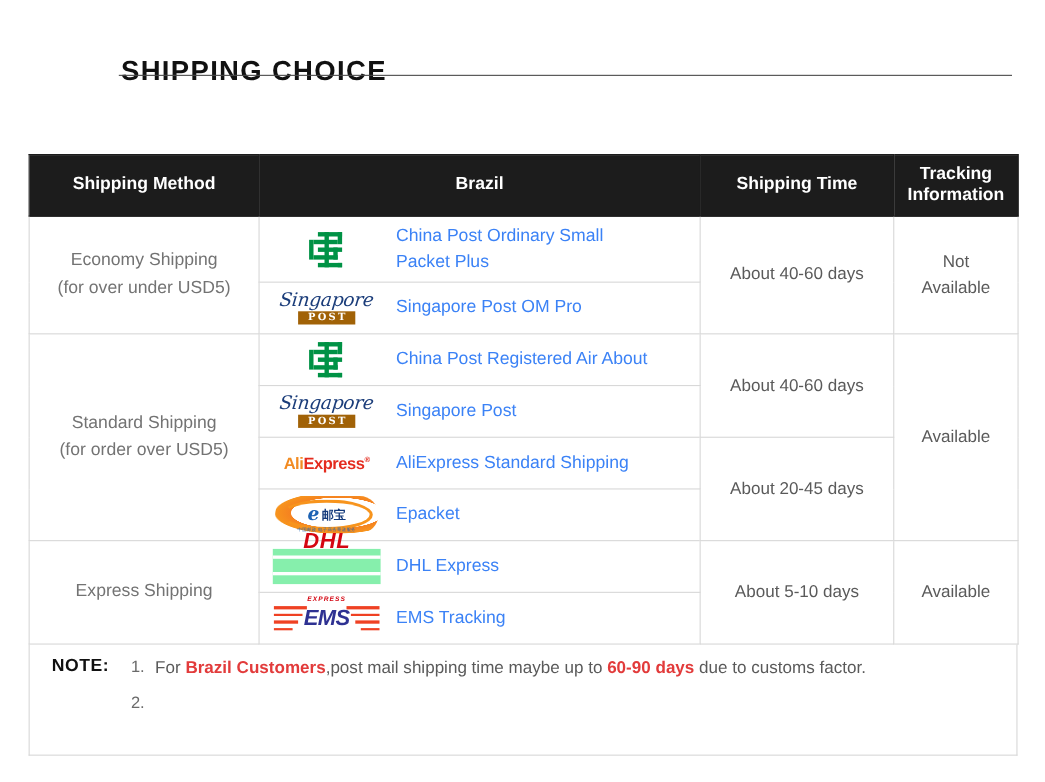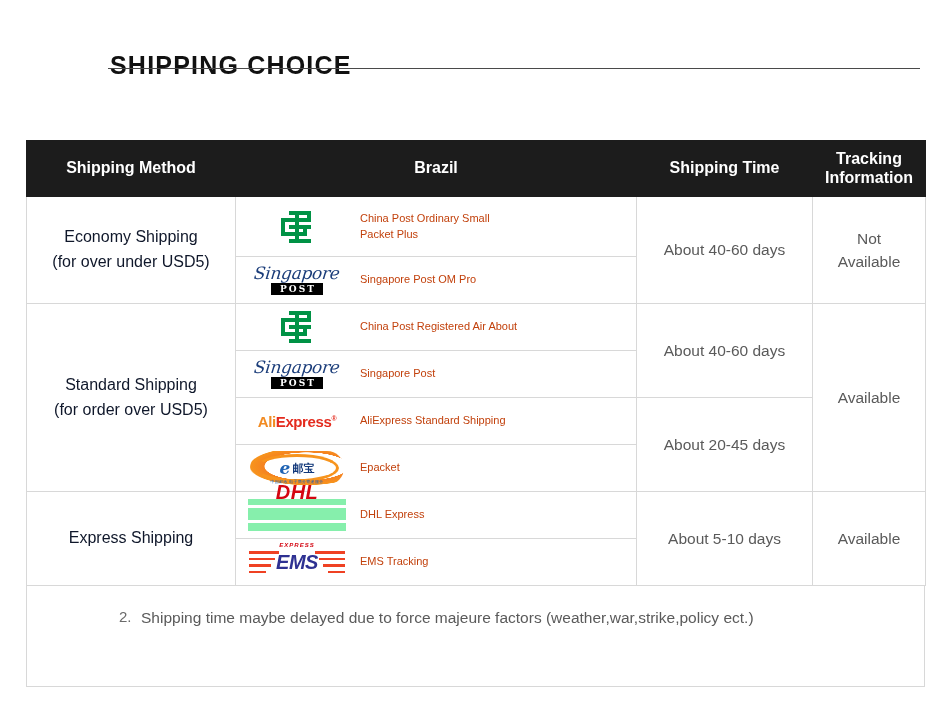--- a/index.html
+++ b/index.html
@@ -106,21 +106,21 @@
     padding: 4px 2px;
   }
   .col-method  { width: 209px; }
   .col-courier { width: 401px; }
   .col-time    { width: 176px; }
   .col-track   { width: 113px; }
 
   td.method {
     text-align: center;
     font-size: 16px;
-    color: #0f172a;
+    color: #737373;
     line-height: 1.55;
     padding: 6px 4px;
   }
   td.courier {
     padding: 0;
     height: 47px;
   }
   .courier-cell {
     display: flex;
     align-items: center;
@@ -129,22 +129,22 @@
   }
   .logo-slot {
     width: 110px;
     min-width: 110px;
     height: 40px;
     display: flex;
     align-items: center;
     justify-content: center;
   }
   .courier-name {
-    font-size: 11px;
-    color: #c2410c;
+    font-size: 16px;
+    color: #3b82f6;
     line-height: 1.45;
     padding-left: 8px;
   }
   td.time, td.track {
     text-align: center;
     font-size: 15.5px;
     color: #5a5a5a;
     line-height: 1.5;
     padding: 4px 2px;
   }
@@ -160,21 +160,21 @@
   .sgpost .script {
     font-family: "DejaVu Serif", serif;
     font-style: italic;
     font-size: 17px;
     color: #1b3d7a;
     line-height: 1;
     letter-spacing: -0.3px;
     transform: skewX(-6deg);
   }
   .sgpost .postbox {
-    background: #000000;
+    background: #a16207;
     color: #ffffff;
     font-size: 9px;
     font-weight: bold;
     letter-spacing: 2px;
     padding: 1px 7px 1px 9px;
     margin-top: 1px;
     font-family: "DejaVu Serif", serif;
   }
 
   .alix {
@@ -527,22 +527,26 @@
               <span class="courier-name">EMS Tracking</span>
             </div>
           </td>
         </tr>
 
       </tbody>
     </table>
   </div>
 
   <div class="note-box">
+    <div class="note-line">
+      <span class="note-label">NOTE:</span>
+      <span class="note-num">1.</span>
+      <span class="note-text"><span>For </span><span class="hl">Brazil Customers</span><span>,post mail shipping time maybe up to </span><span class="hl">60-90 days</span><span> due to customs factor.</span></span>
+    </div>
     <div class="note-line second">
       <span class="note-label"></span>
       <span class="note-num">2.</span>
       <span class="note-text">
-        <span class="cont">Shipping time maybe delayed due to force majeure factors (weather,war,strike,policy ect.)</span>
       </span>
     </div>
   </div>
 
 </div>
 
 </body></html>

